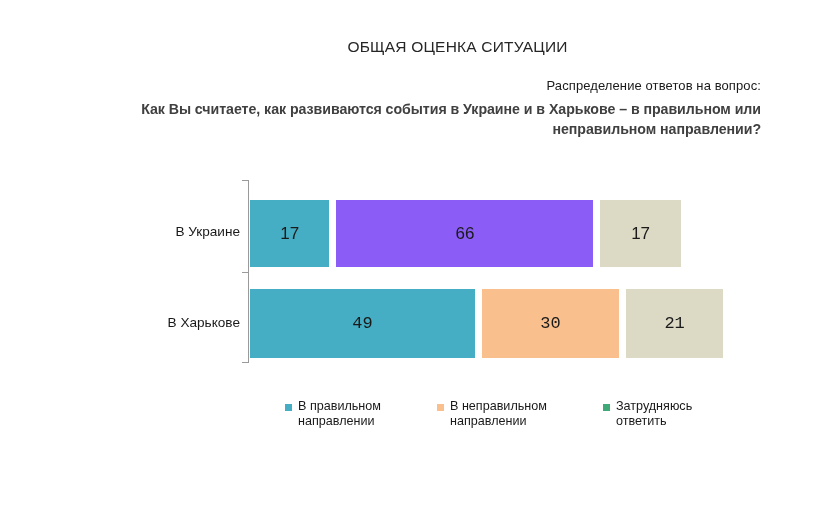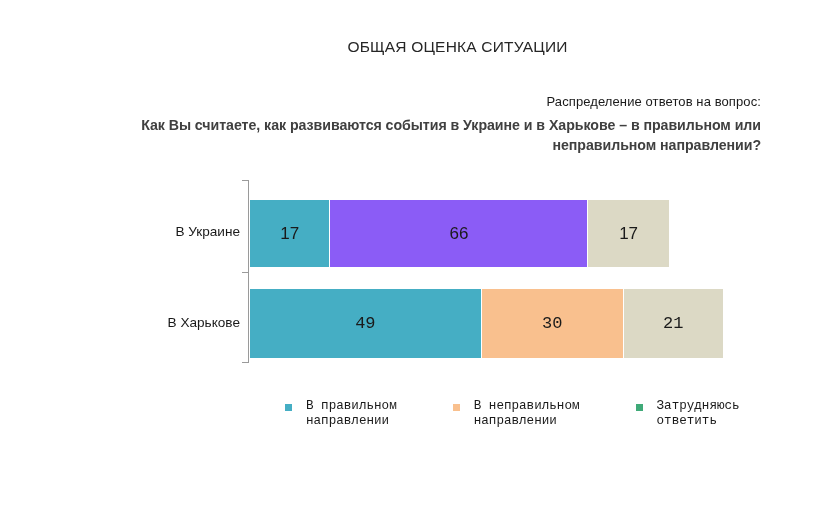--- a/index.html
+++ b/index.html
@@ -34,21 +34,21 @@
     letter-spacing: 0.2px;
     color: #262626;
     white-space: nowrap;
     padding-left: 48px;
   }
 
   
   .subhead {
     position: absolute;
     right: 58px;
-    top: 92px;
+    top: 76px;
     width: 640px;
     text-align: right;
   }
   .subhead-line {
     font-size: 13px;
     color: #1a1a1a;
     line-height: 19px;
     letter-spacing: 0.1px;
   }
   .question {
@@ -97,20 +97,21 @@
     white-space: nowrap;
   }
   .cat-label.c0 { top: 224px; }
   .cat-label.c1 { top: 315px; }
 
   .bar-row {
     position: absolute;
     left: 250px;
     display: flex;
     height: 67px;
+    gap: 6px;
   }
   .bar-row.r0 { top: 200px; height: 67px; }
   .bar-row.r1 { top: 289px; height: 69px; }
 
   .seg {
     height: 100%;
     display: flex;
     align-items: center;
     justify-content: center;
     font-size: 17px;
@@ -125,22 +126,21 @@
     position: absolute;
     left: 285px;
     top: 399px;
     display: flex;
     gap: 56px;
     align-items: flex-start;
   }
   .legend-item {
     display: flex;
     align-items: flex-start;
-    gap: 14px;
-    font-family: Liberation Mono, monospace;
+    gap: 6px;
   }
   .legend-marker {
     width: 7px;
     height: 7px;
     margin-top: 5px;
     flex: 0 0 auto;
   }
   .legend-text {
     font-size: 12.6px;
     line-height: 15px;

